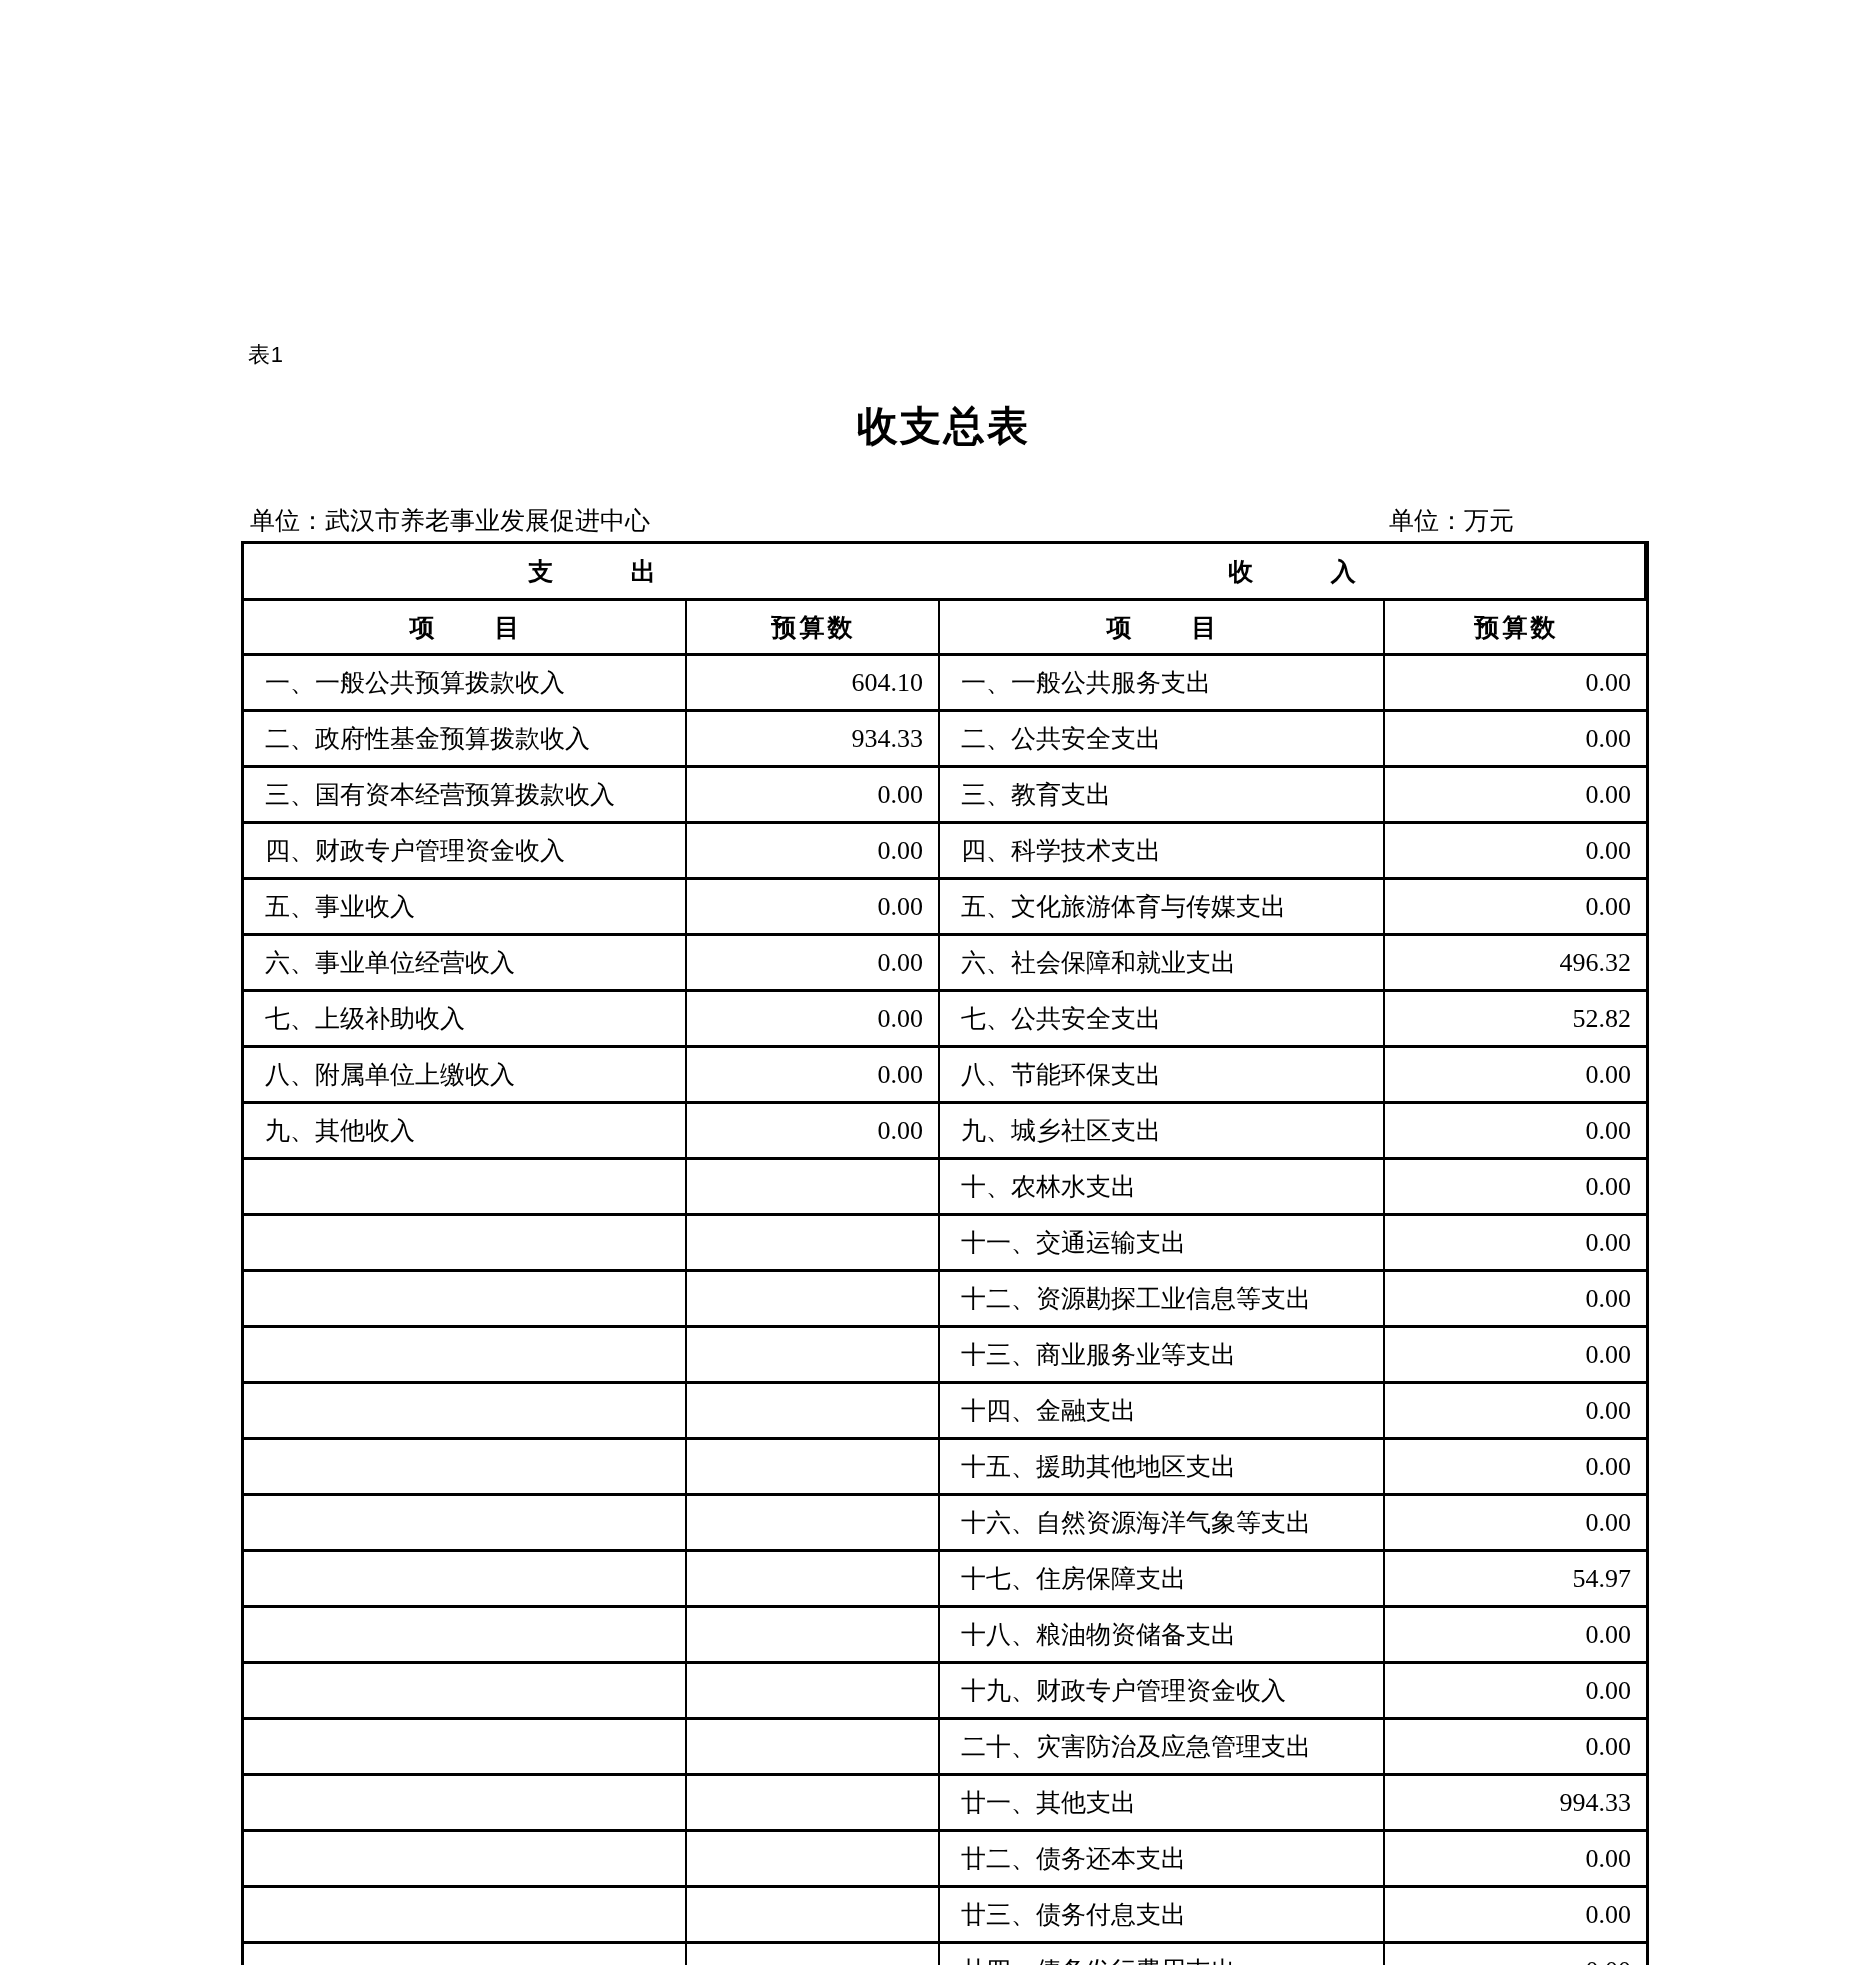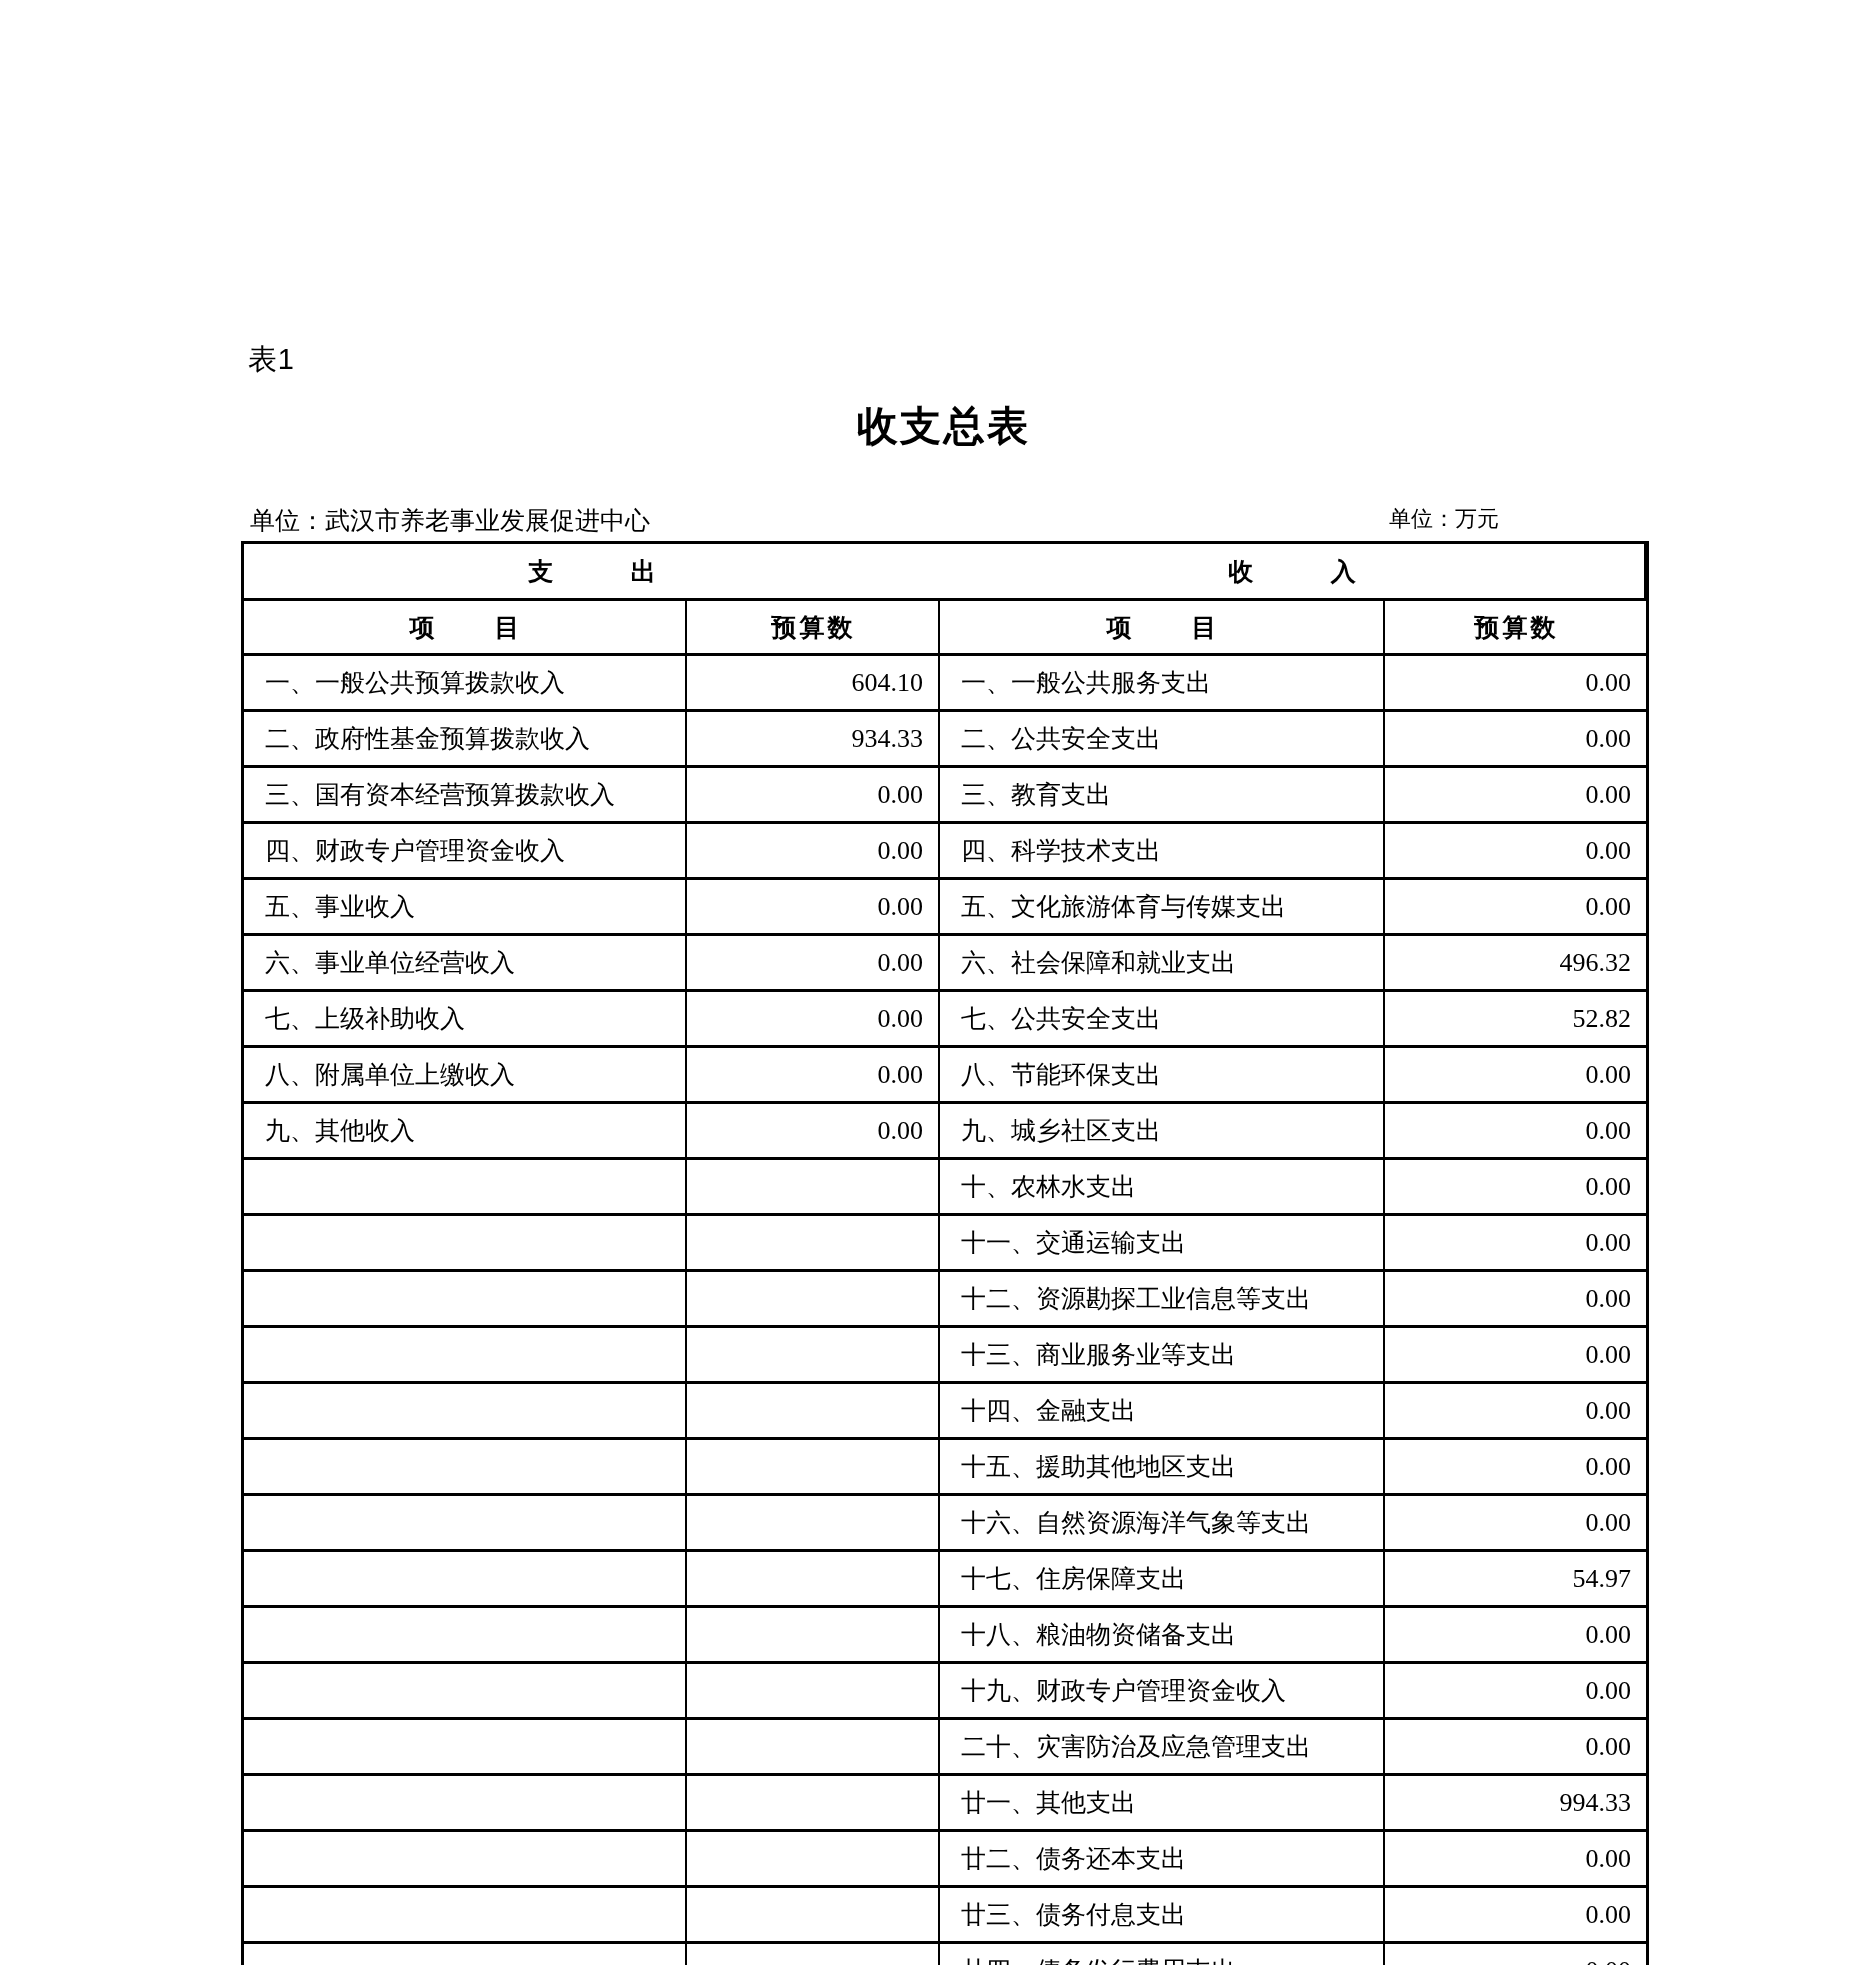--- a/index.html
+++ b/index.html
@@ -5,33 +5,33 @@
   html,body{margin:0;padding:0;background:#ffffff;}
   .page{
     position:relative;
     width:1872px;height:2647px;
     background:#ffffff;
     font-family:"Liberation Sans",sans-serif;
     color:#000;
   }
   .sheet-label{
     position:absolute;left:248px;top:340px;
-    font-size:29px;letter-spacing:0.8px;
+    font-size:22px;letter-spacing:0.8px;
   }
   .doc-title{
     position:absolute;left:244px;top:399px;width:1399px;
     text-align:center;font-size:41px;font-weight:bold;letter-spacing:2.4px;
   }
   .unit-left{
     position:absolute;left:250px;top:504px;
     font-size:25px;
   }
   .unit-right{
     position:absolute;left:1389px;top:504px;
-    font-size:22px;
+    font-size:25px;
   }
   .budget-table{
     position:absolute;left:241px;top:541px;
     display:grid;
     grid-template-columns:443px 253px 445px 261px;
     grid-template-rows:57px 55px repeat(24,56px) 55px 56px 56px 57px;
     border:3.5px solid #000;
     border-bottom-width:6.3px;
     background:#fff;
   }

